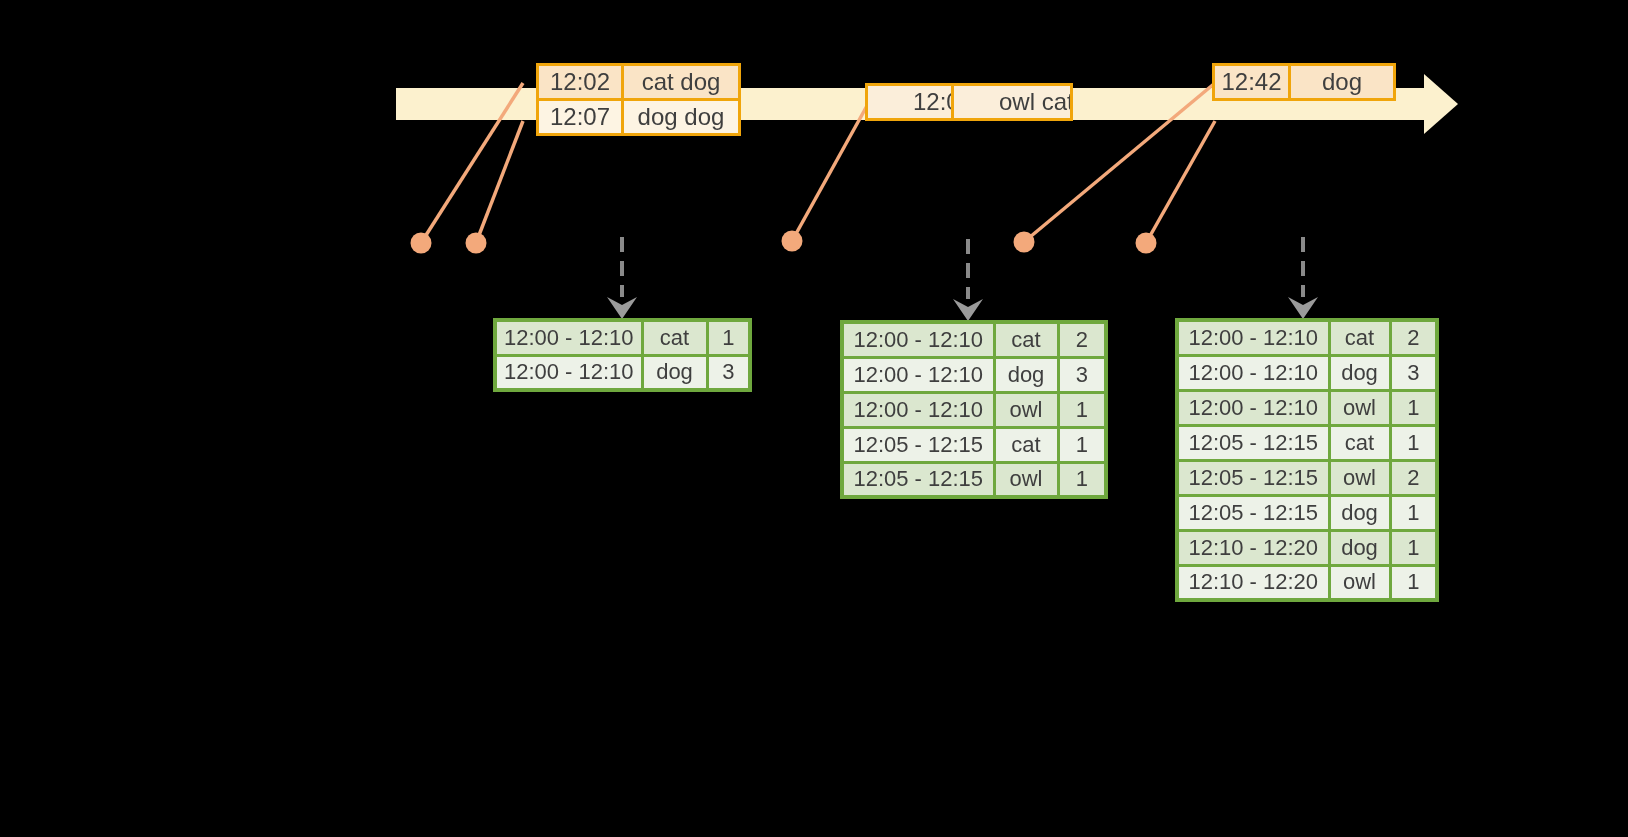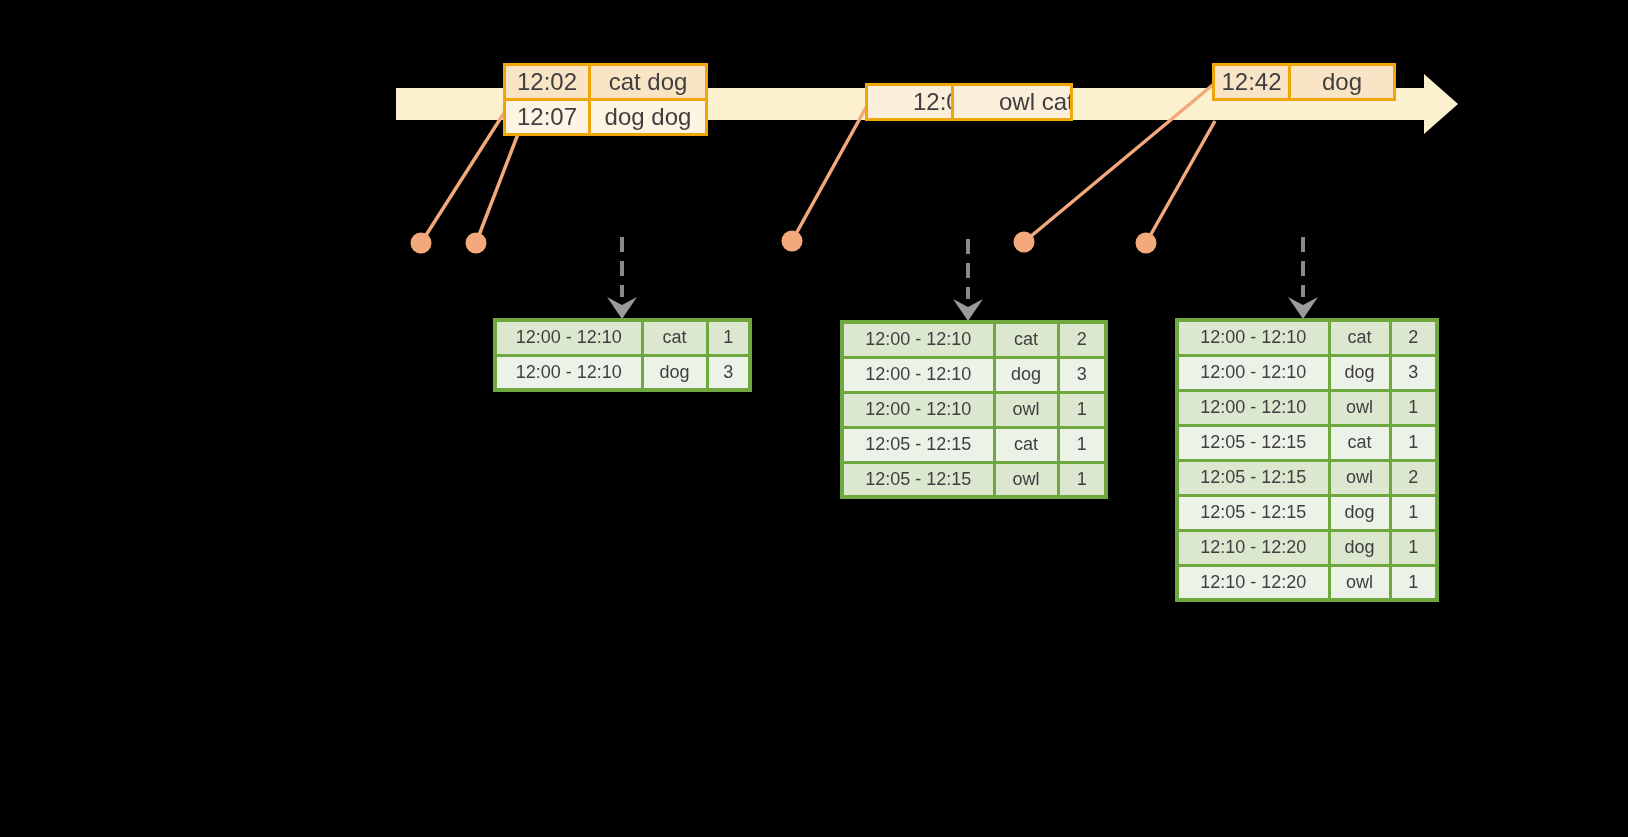--- a/index.html
+++ b/index.html
@@ -25,21 +25,21 @@
   table { position:absolute; border-collapse:collapse; table-layout:fixed; }
   td { text-align:center; vertical-align:middle; white-space:nowrap; overflow:hidden; }
 
   .etable { border:3px solid var(--orange-border); }
   .etable td { border:3px solid var(--orange-border); height:35px; font-size:24px; color:var(--text); }
   .etable tr:nth-of-type(odd) td { background:var(--orange-row-dark); }
   .etable tr:nth-of-type(even) td { background:var(--orange-row-light); }
   .etable.single tr td { background:var(--orange-row-mid);padding-left:45px; }
 
   .rtable { border:4px solid var(--green-border); }
-  .rtable td { border:3px solid var(--green-border); height:35px; font-size:18px; color:var(--text); }
+  .rtable td { border:3px solid var(--green-border); height:35px; font-size:22px; color:var(--text); }
   .rtable tr:nth-of-type(odd) td { background:var(--green-row-dark); }
   .rtable tr:nth-of-type(even) td { background:var(--green-row-light); }
 </style>
 </head>
 <body>
 
 <div class="canvas">
 
   <svg class="layer" width="1628" height="837" viewBox="0 0 1628 837">
 
@@ -59,21 +59,21 @@
     <circle class="event-dot" cx="1146" cy="243" r="10.5"></circle>
 
     <line class="trigger-line" x1="622" y1="237" x2="622" y2="297"></line>
     <path class="trigger-head" d="M607,297 L622,319 L637,297 L622,305 Z"></path>
     <line class="trigger-line" x1="968" y1="239" x2="968" y2="299"></line>
     <path class="trigger-head" d="M953,299 L968,321 L983,299 L968,307 Z"></path>
     <line class="trigger-line" x1="1303" y1="237" x2="1303" y2="297"></line>
     <path class="trigger-head" d="M1288,297 L1303,319 L1318,297 L1303,305 Z"></path>
   </svg>
 
-  <table class="etable" style="left:503px; top:63px; width:202px;">
+  <table class="etable" style="left:536px; top:63px; width:202px;">
     <colgroup>
         <col style="width:85px">
         <col style="width:117px">
       </colgroup>
     <tbody>
 
         <tr>
           <td>12:02</td>
           <td>cat dog</td>
         </tr>

